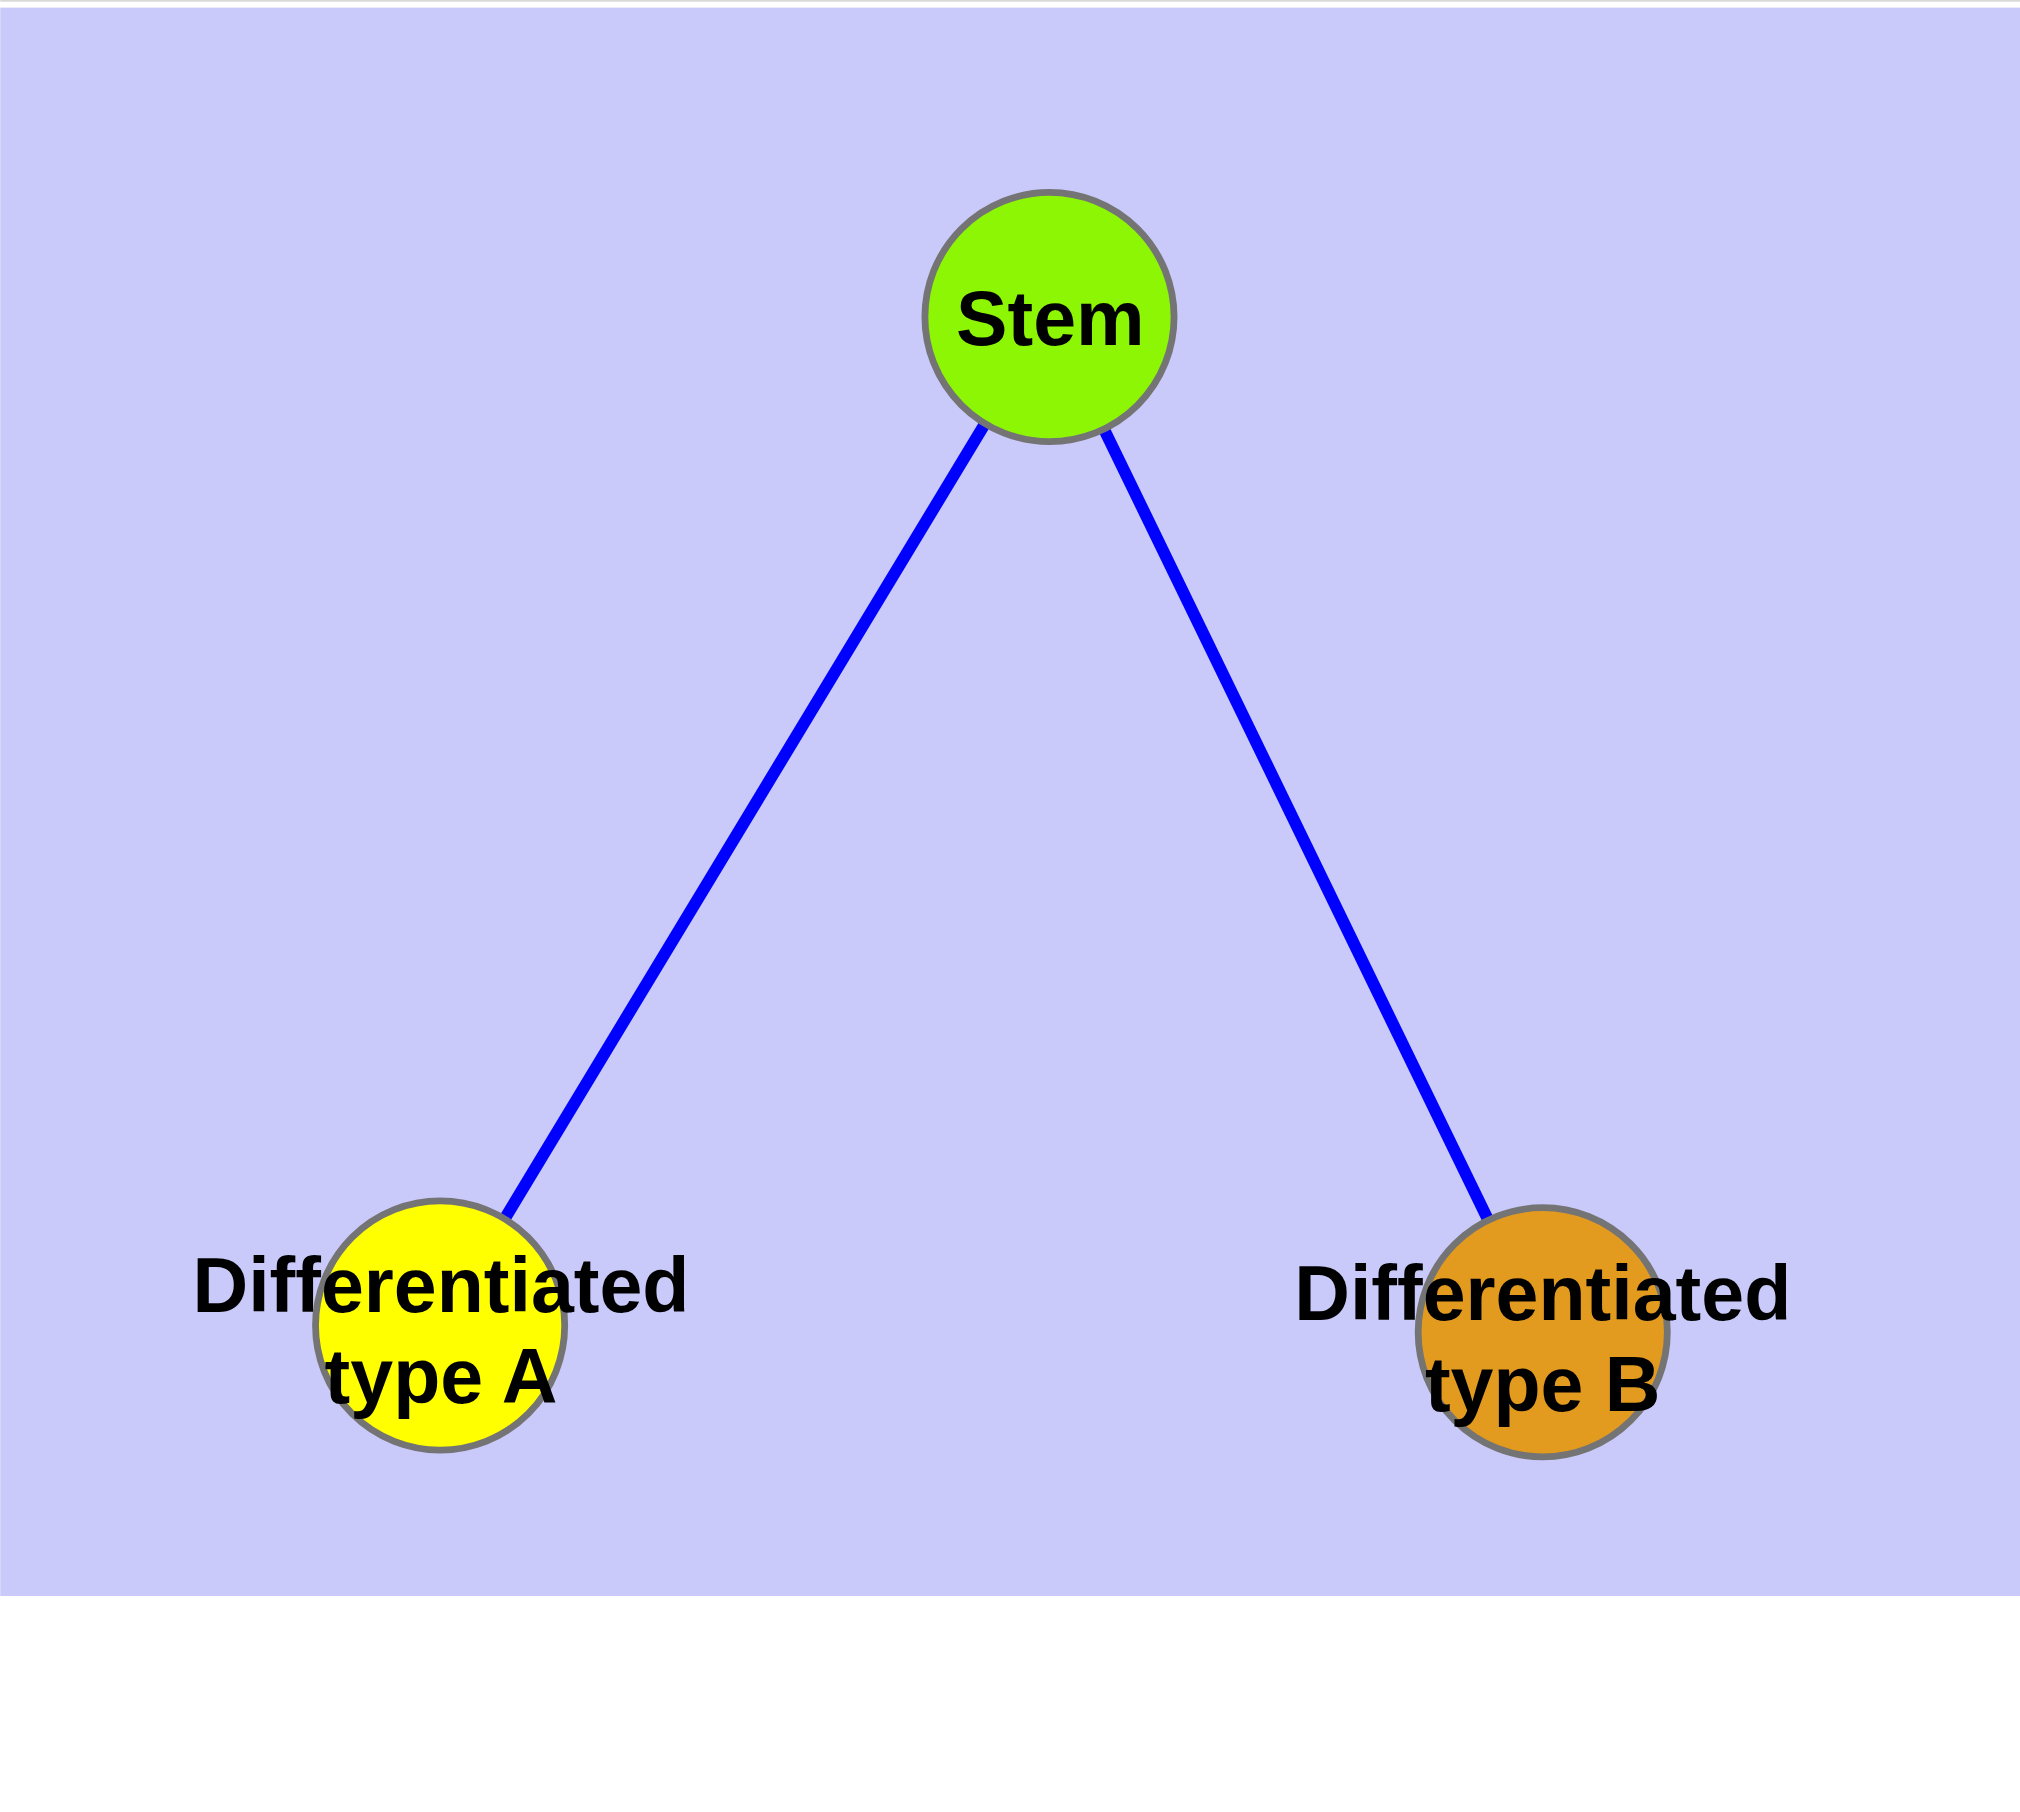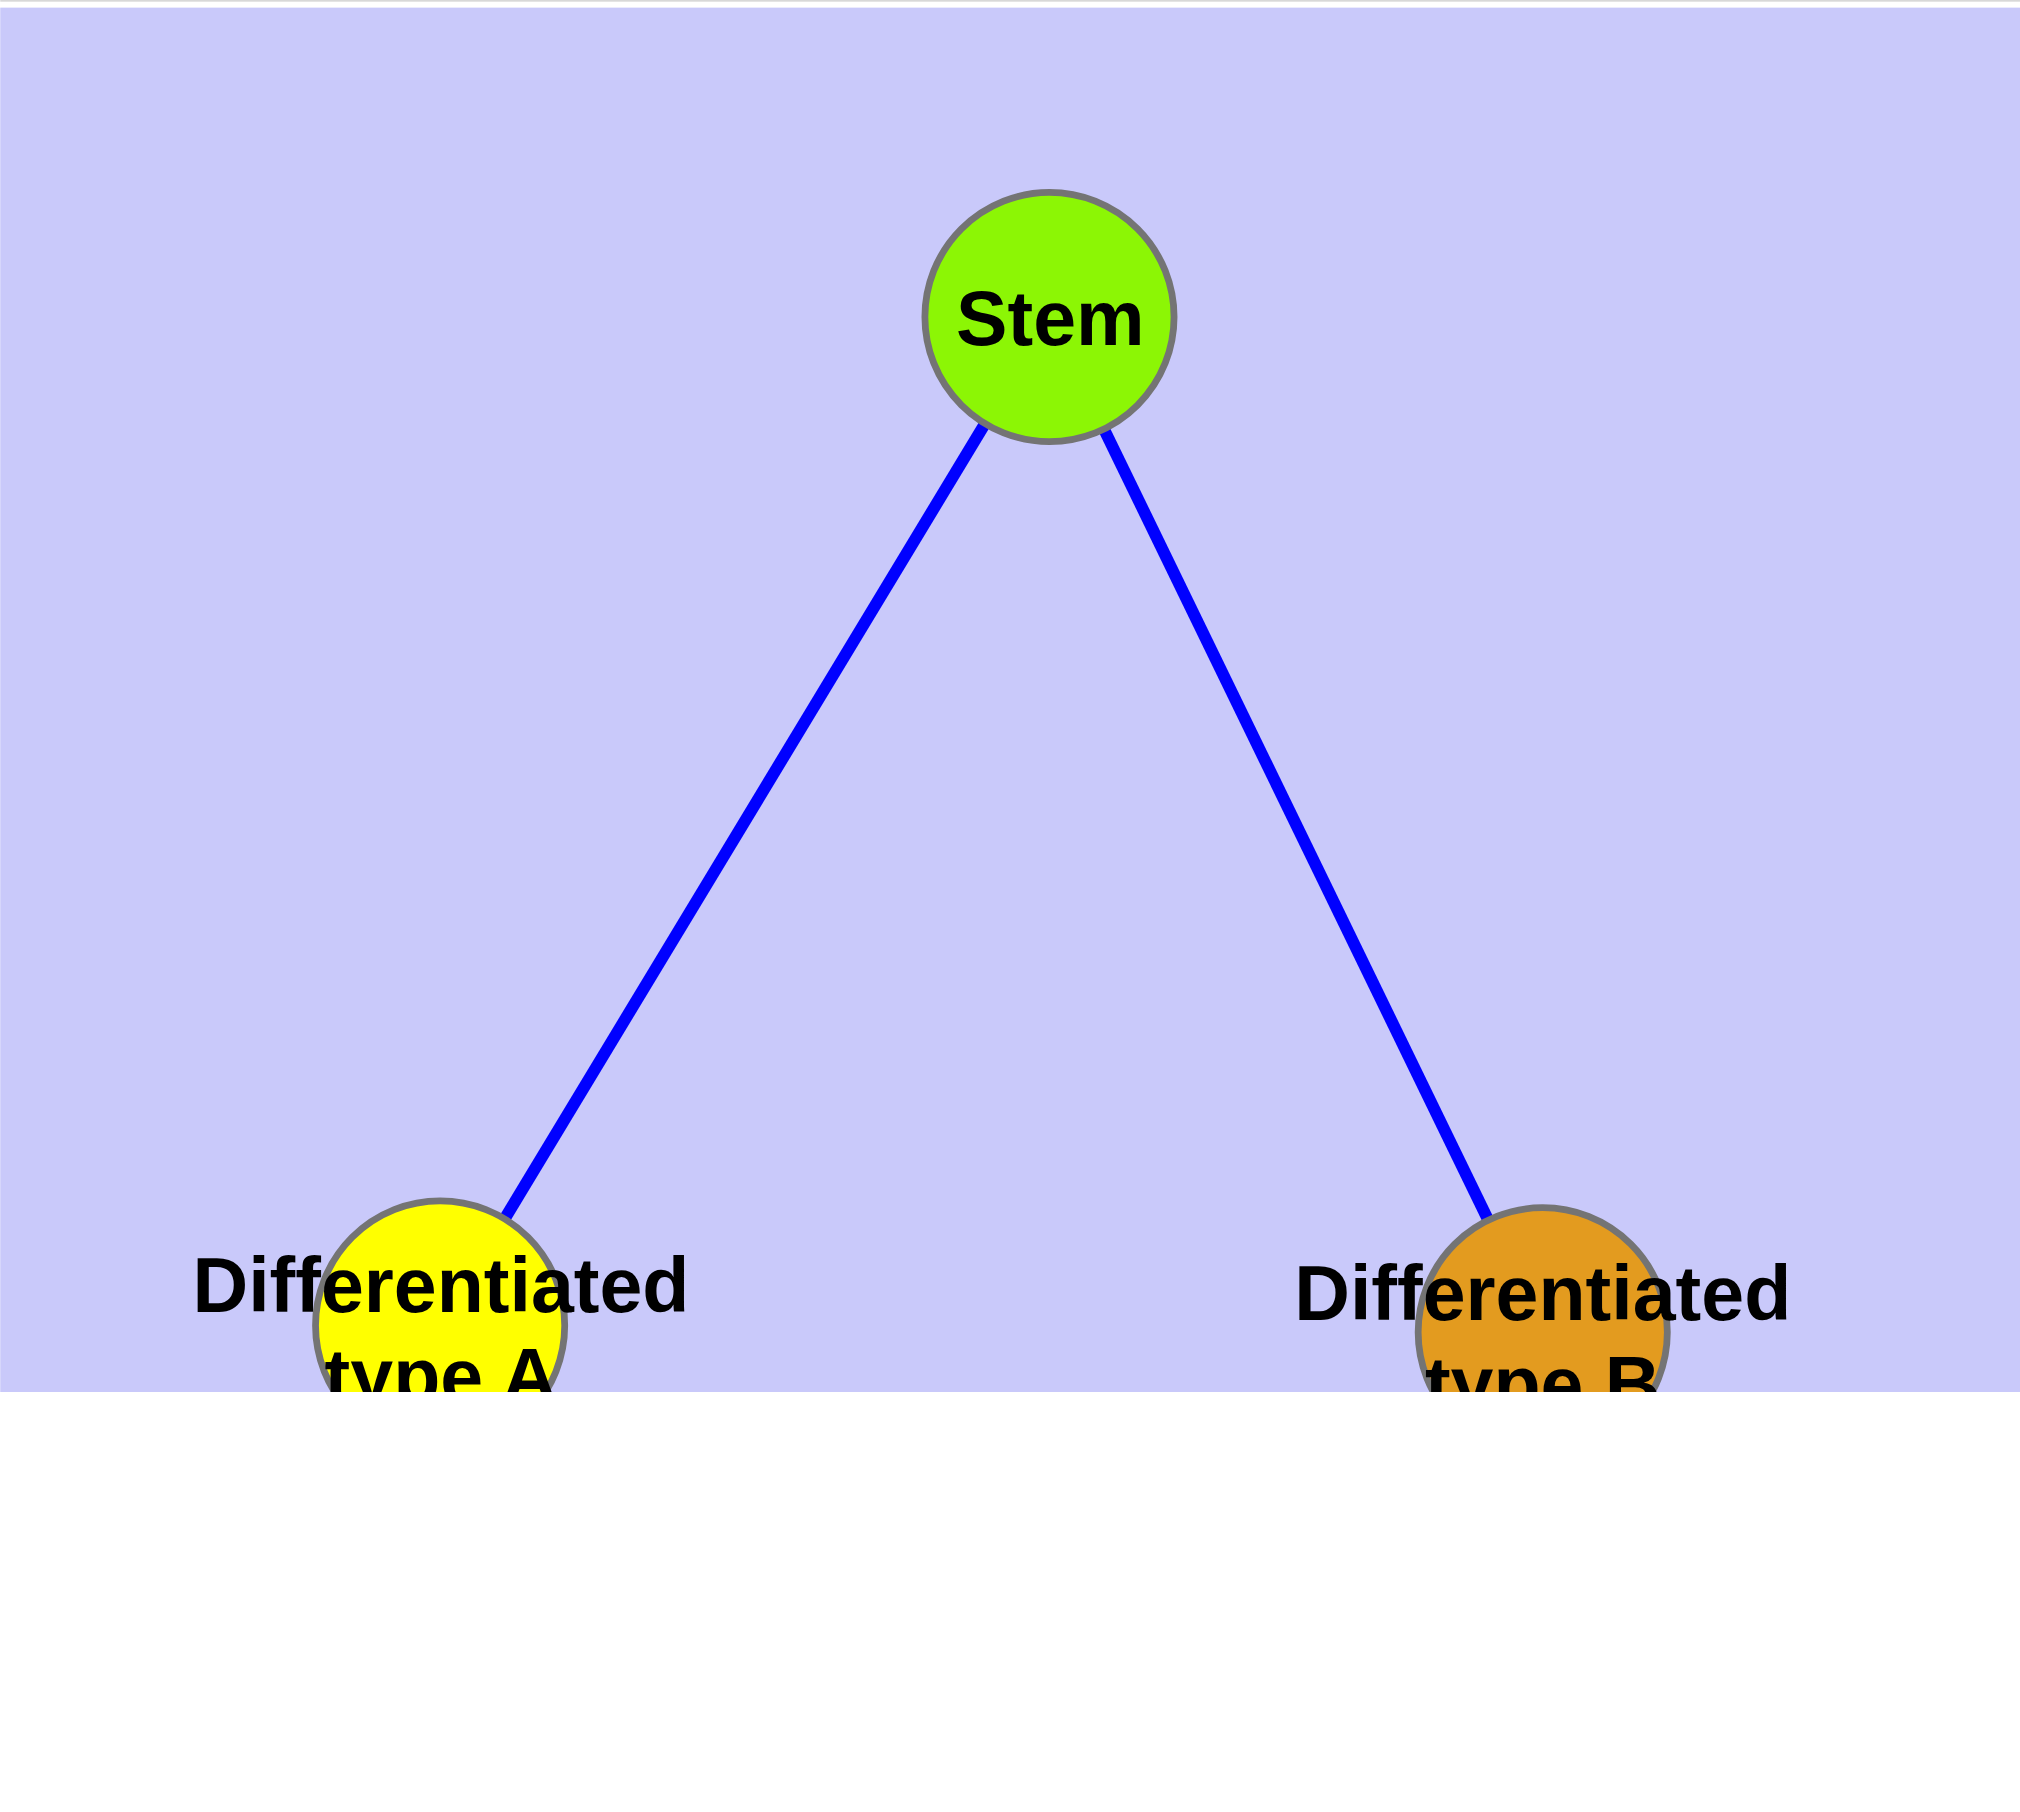--- a/index.html
+++ b/index.html
@@ -8,21 +8,21 @@
     background: #FFFFFF;
   }
   body {
     width: 2021px;
     height: 1812px;
     font-family: "Liberation Sans", sans-serif;
   }
   .stage {
     position: relative;
     width: 2021px;
-    height: 1392px;
+    height: 1596px;
     overflow: hidden;
   }
   .stage svg {
     display: block;
   }
   .node-label {
     font-family: "Liberation Sans", sans-serif;
     font-weight: bold;
     font-size: 91px;
     text-anchor: middle;

